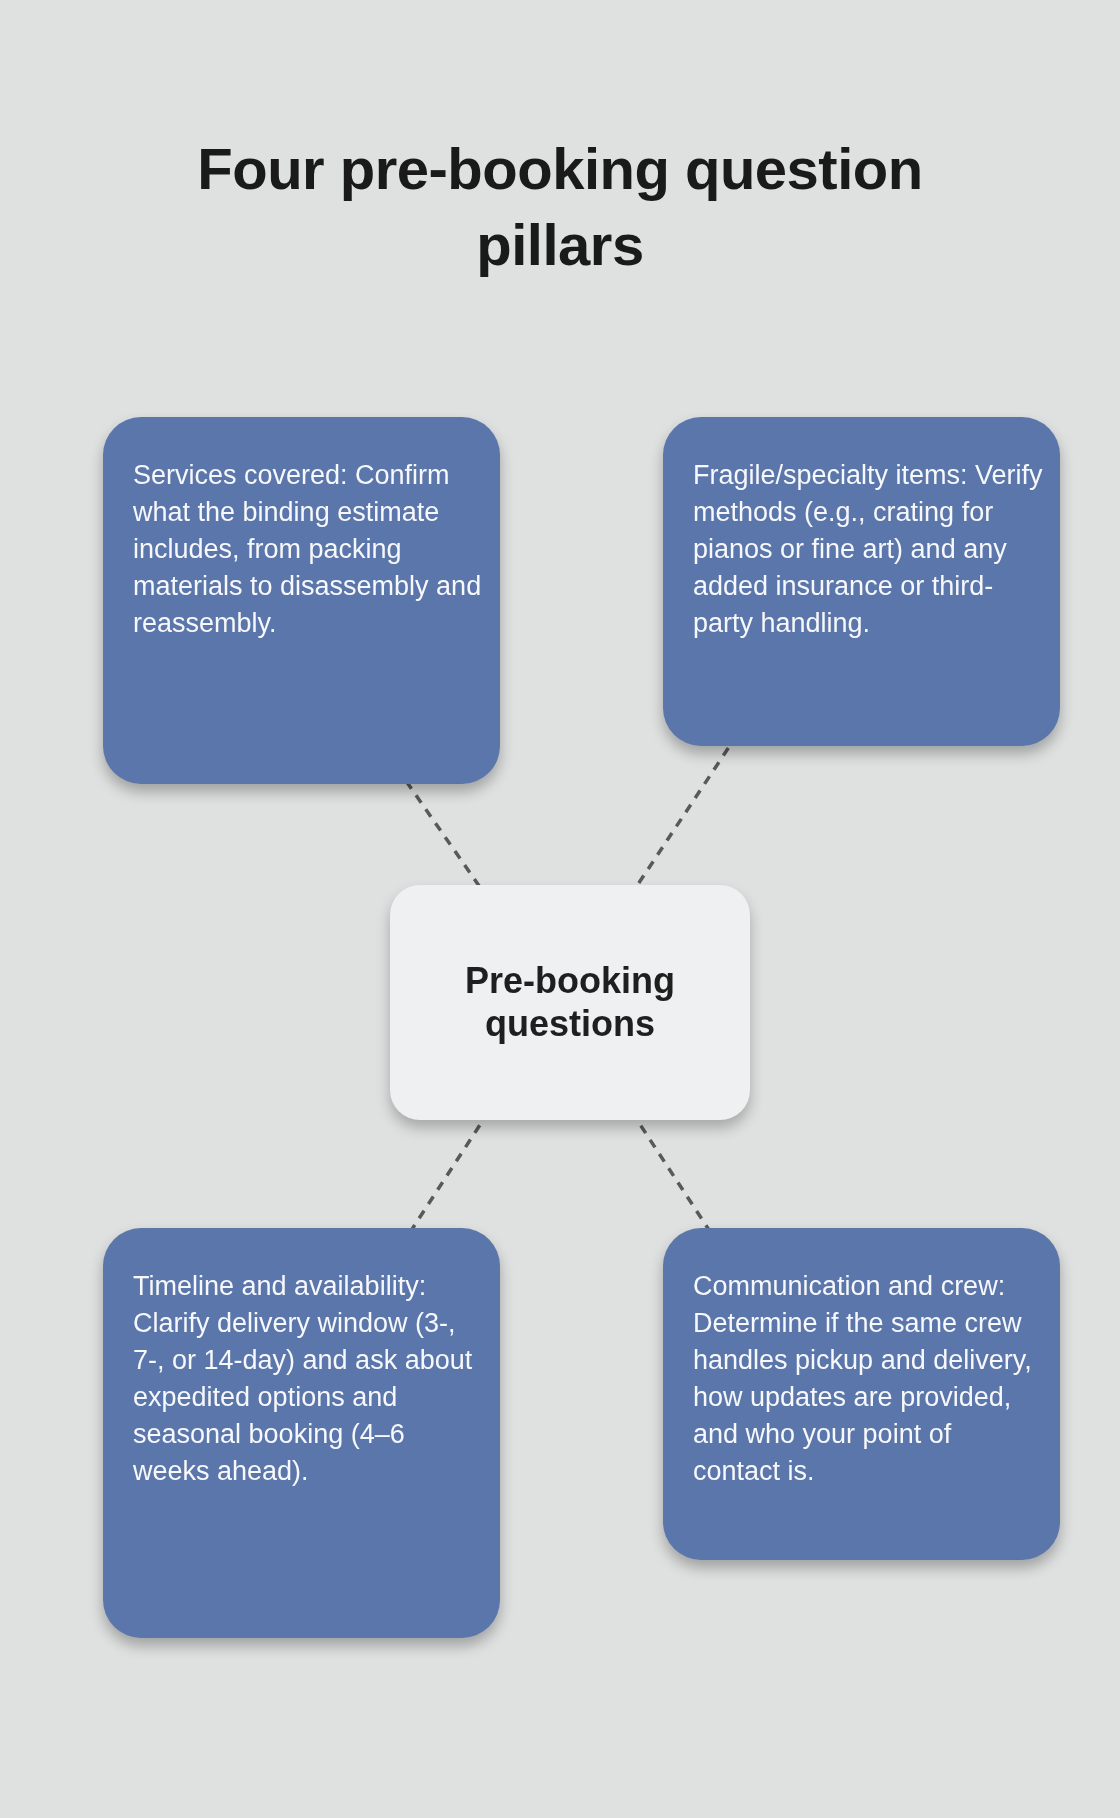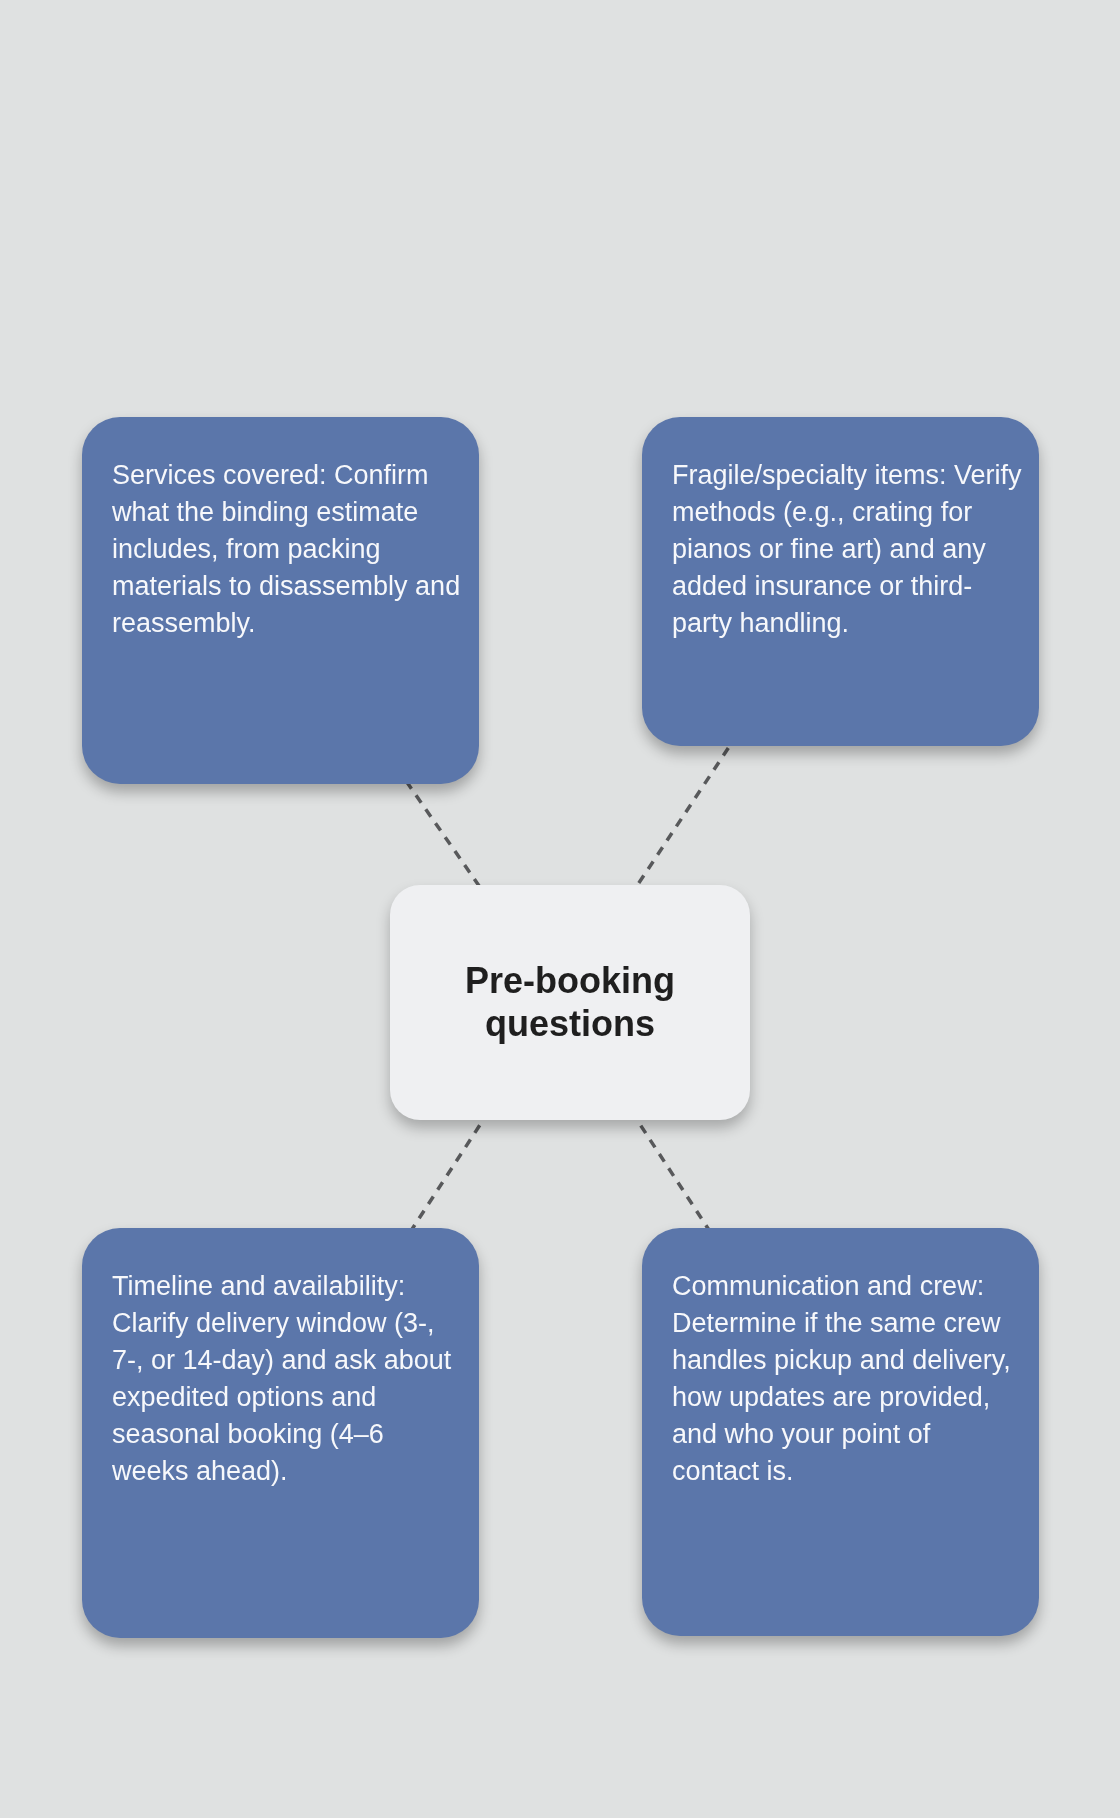--- a/index.html
+++ b/index.html
@@ -42,25 +42,26 @@
     box-sizing: border-box;
     width: 397px;
     background: #5b76aa;
     border-radius: 38px;
     padding: 40px 17px 28px 30px;
     color: #f7f8fb;
     font-size: 27px;
     line-height: 37px;
     box-shadow: 0 8px 14px rgba(0,0,0,0.28);
     z-index: 2;
+    margin-left: 21px;
   }
   .pillar-tl { left: 82px;  top: 417px; height: 367px; }
   .pillar-tr { left: 642px; top: 417px; height: 329px; }
   .pillar-bl { left: 82px;  top: 1228px; height: 410px; }
-  .pillar-br { left: 642px; top: 1228px; height: 408px; }
+  .pillar-br { left: 642px; top: 1228px; height: 332px; }
   .center-node {
     position: absolute;
     left: 380px;
     top: 885px;
     width: 360px;
     height: 235px;
     box-sizing: border-box;
     background: #eff0f2;
     border-radius: 30px;
     box-shadow: 0 8px 14px rgba(0,0,0,0.25);
@@ -77,20 +78,21 @@
     line-height: 1.18;
     font-weight: 700;
     color: #1f1f1f;
   }
 </style>
 </head>
 <body>
 
 <div class="canvas">
 
+  <h1 class="diagram-title">Four pre-booking question pillars</h1>
 
   <svg class="connectors" width="1120" height="1818" viewBox="0 0 1120 1818">
     <g stroke="#58595b" stroke-width="3.5" stroke-dasharray="9 8" fill="none">
       <line x1="280" y1="600" x2="560" y2="1002"></line>
       <line x1="841" y1="578" x2="560" y2="1002"></line>
       <line x1="280" y1="1432" x2="560" y2="1002"></line>
       <line x1="841" y1="1432" x2="560" y2="1002"></line>
     </g>
   </svg>
 

